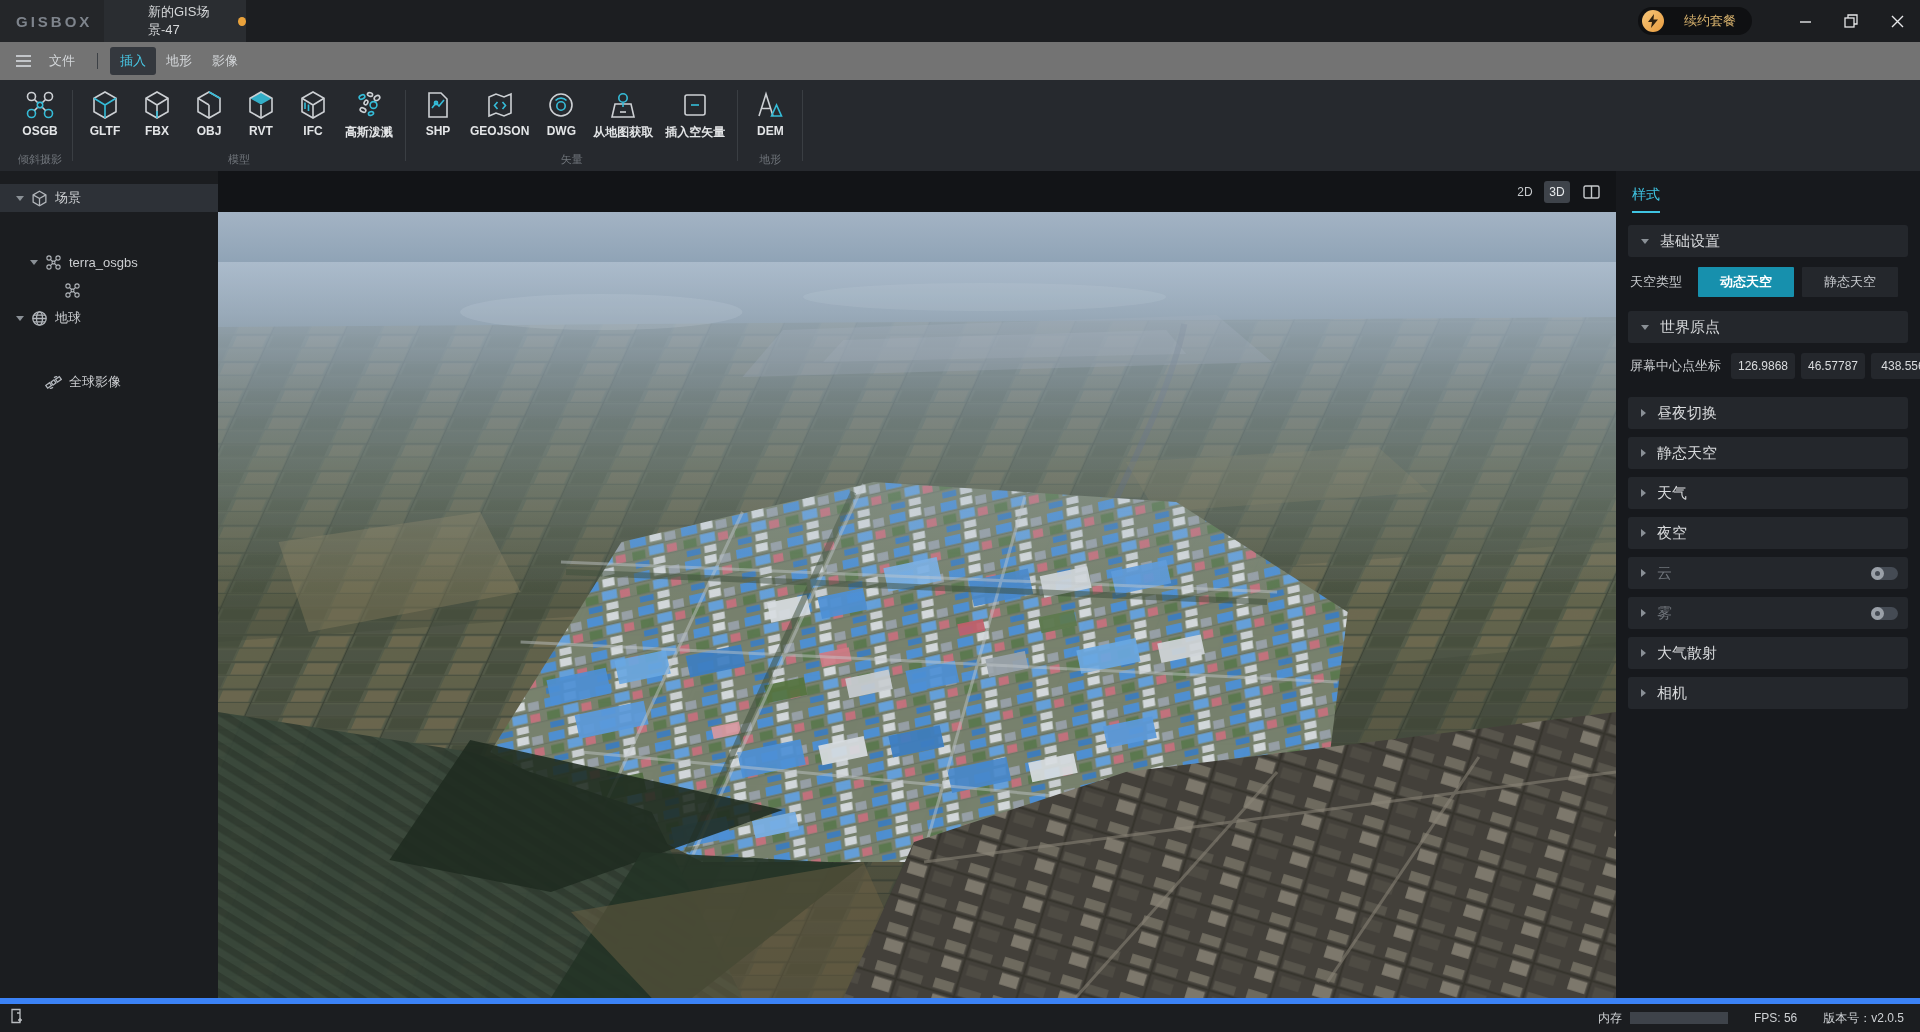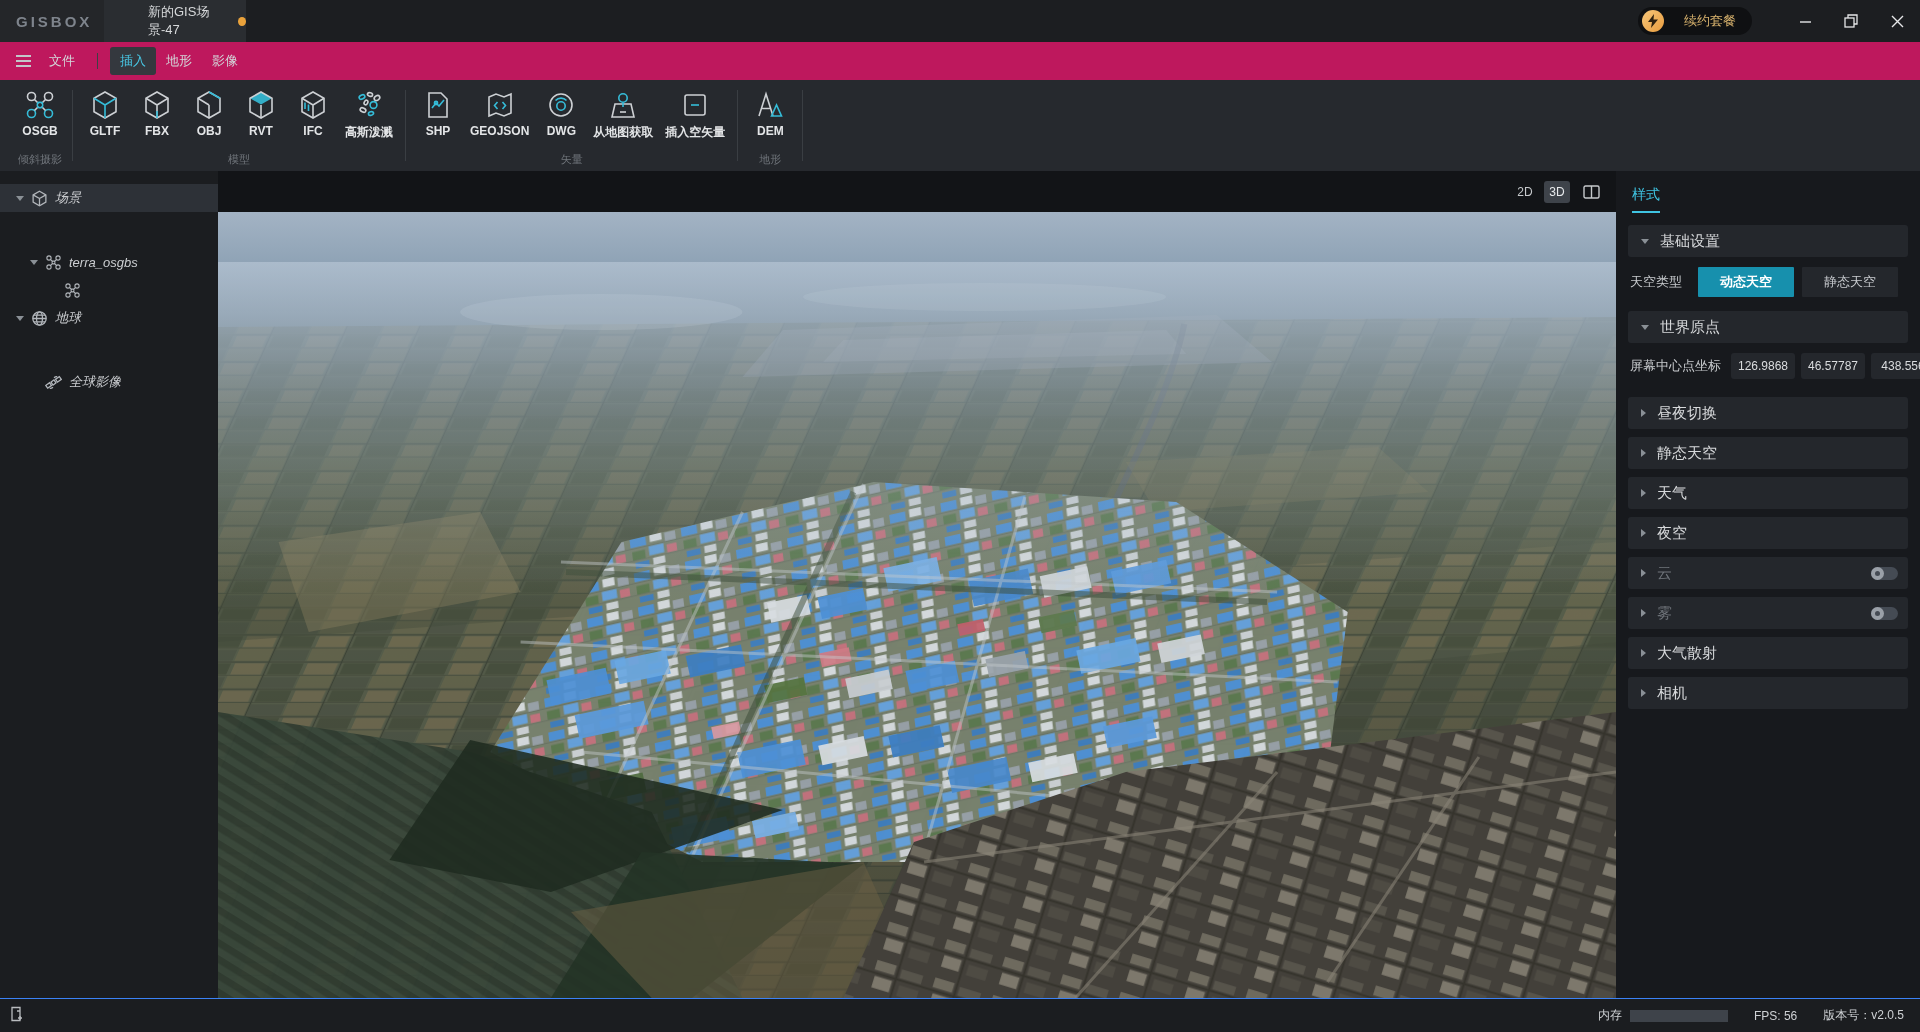--- a/index.html
+++ b/index.html
@@ -17,21 +17,21 @@
   .tb-spacer { flex:1; }
   .renew { align-self:center; margin-right:30px; height:28px; border-radius:15px; background:#0f1012;
     display:flex; align-items:center; gap:8px; padding:3px 16px 3px 4px; cursor:pointer; }
   .renew-ic { width:22px; height:22px; border-radius:50%; background:linear-gradient(135deg,#f6c679,#e89c3f);
     display:flex; align-items:center; justify-content:center; }
   .renew-lbl { font-size:13px; color:#d5b06c;margin-left:12px; }
   .winbtn { width:46px; display:flex; align-items:center; justify-content:center; color:#e6e7e9; }
   .winbtn svg { display:block; }
 
   
-  .menubar { height:38px; background:#be185d; display:flex; align-items:center; padding-left:16px; flex:none; }
+  .menubar { height:38px; background:#737373; display:flex; align-items:center; padding-left:16px; flex:none; }
   .hamb { display:flex; flex-direction:column; gap:3px; margin-right:8px; }
   .hamb i { width:15px; height:2px; background:#c3c6ca; display:block; }
   .menu-item { font-size:13px; color:#d3d6d9; padding:5px 10px; border-radius:3px; cursor:pointer; }
   .menu-sep { width:1px; height:16px; background:#3c4045; margin:0 12px; }
   .menu-item.active { background:#34383e; color:#48c8e6; }
 
   
   .ribbon { height:91px; background:#26292e; display:flex; align-items:stretch; padding:6px 0 0 14px; flex:none; }
   .rb-group { display:flex; flex-direction:column; }
   .rb-items { display:flex; flex:1; }
@@ -39,21 +39,21 @@
     justify-content:flex-start; cursor:pointer; }
   .rb-ic { height:38px; display:flex; align-items:center; justify-content:center; }
   .rb-lbl { font-size:12px; font-weight:700; color:#e3e5e7; white-space:nowrap; }
   .rb-group-lbl { text-align:center; font-size:11px; color:#70757b; padding:5px 0 4px; }
   .rb-sep { width:1px; background:#3a3e43; margin:4px 6px 10px; }
 
   
   .main { flex:1; display:flex; min-height:0; }
 
   
-  .sidebar { width:218px; background:#1b1d20; padding-top:13px; flex:none;font-style:italic; }
+  .sidebar { width:218px; background:#1b1d20; padding-top:13px; flex:none; }
   .tree-row { height:28px; display:flex; align-items:center; gap:7px; font-size:13px; color:#ccced1; cursor:pointer; }
   .tree-row.sel { background:#2d3137; }
   .d0 { padding-left:16px; } .d1 { padding-left:30px;margin-top:36px; } .d2 { padding-left:64px; }
   .caret-down { width:0; height:0; border-left:4px solid transparent; border-right:4px solid transparent;
     border-top:5px solid #8a9096; flex:none; }
   .caret-right { width:0; height:0; border-top:4px solid transparent; border-bottom:4px solid transparent;
     border-left:5px solid #8a9096; flex:none; }
   .caret-pad { width:8px; flex:none; }
   .tree-ic { width:17px; height:17px; flex:none; display:flex; align-items:center; justify-content:center; }
 
@@ -84,21 +84,21 @@
     font-size:13px; font-family:inherit; cursor:pointer; }
   .seg-btn.active { background:#1790ad; color:#ffffff; font-weight:700; }
   .chips { display:flex; gap:6px; margin-left:10px; }
   .chip { min-width:64px; height:26px; background:#24272c; border-radius:3px; display:flex; align-items:center;
     justify-content:center; font-size:12px; color:#dadcde; padding:0 6px; }
   .toggle { width:27px; height:13px; border-radius:7px; background:#454b54; position:relative; flex:none; cursor:pointer; }
   .toggle::before { content:""; position:absolute; left:0; top:0; width:13px; height:13px; border-radius:50%; background:#9aa0a8; }
   .toggle::after { content:""; position:absolute; left:4px; top:4px; width:5px; height:5px; border-radius:50%; background:#454b54; }
 
   
-  .statusbar { height:34px; background:#1b1d20; border-top:1px solid #3b82f6; display:flex; align-items:center;
+  .statusbar { height:34px; background:#1b1d20; border-top:6px solid #3b82f6; display:flex; align-items:center;
     padding:0 16px 0 8px; flex:none; }
   .sb-right { margin-left:auto; display:flex; align-items:center; gap:26px; }
   .mem-wrap { display:flex; align-items:center; gap:8px; }
   .sb-text { font-size:12px; color:#ced1d4; }
   .mem-bar { width:98px; height:12px; background:#3e434a; overflow:hidden; }
   .mem-fill { height:100%; background:#4ac5de; }
 </style>
 </head>
 <body>
 

